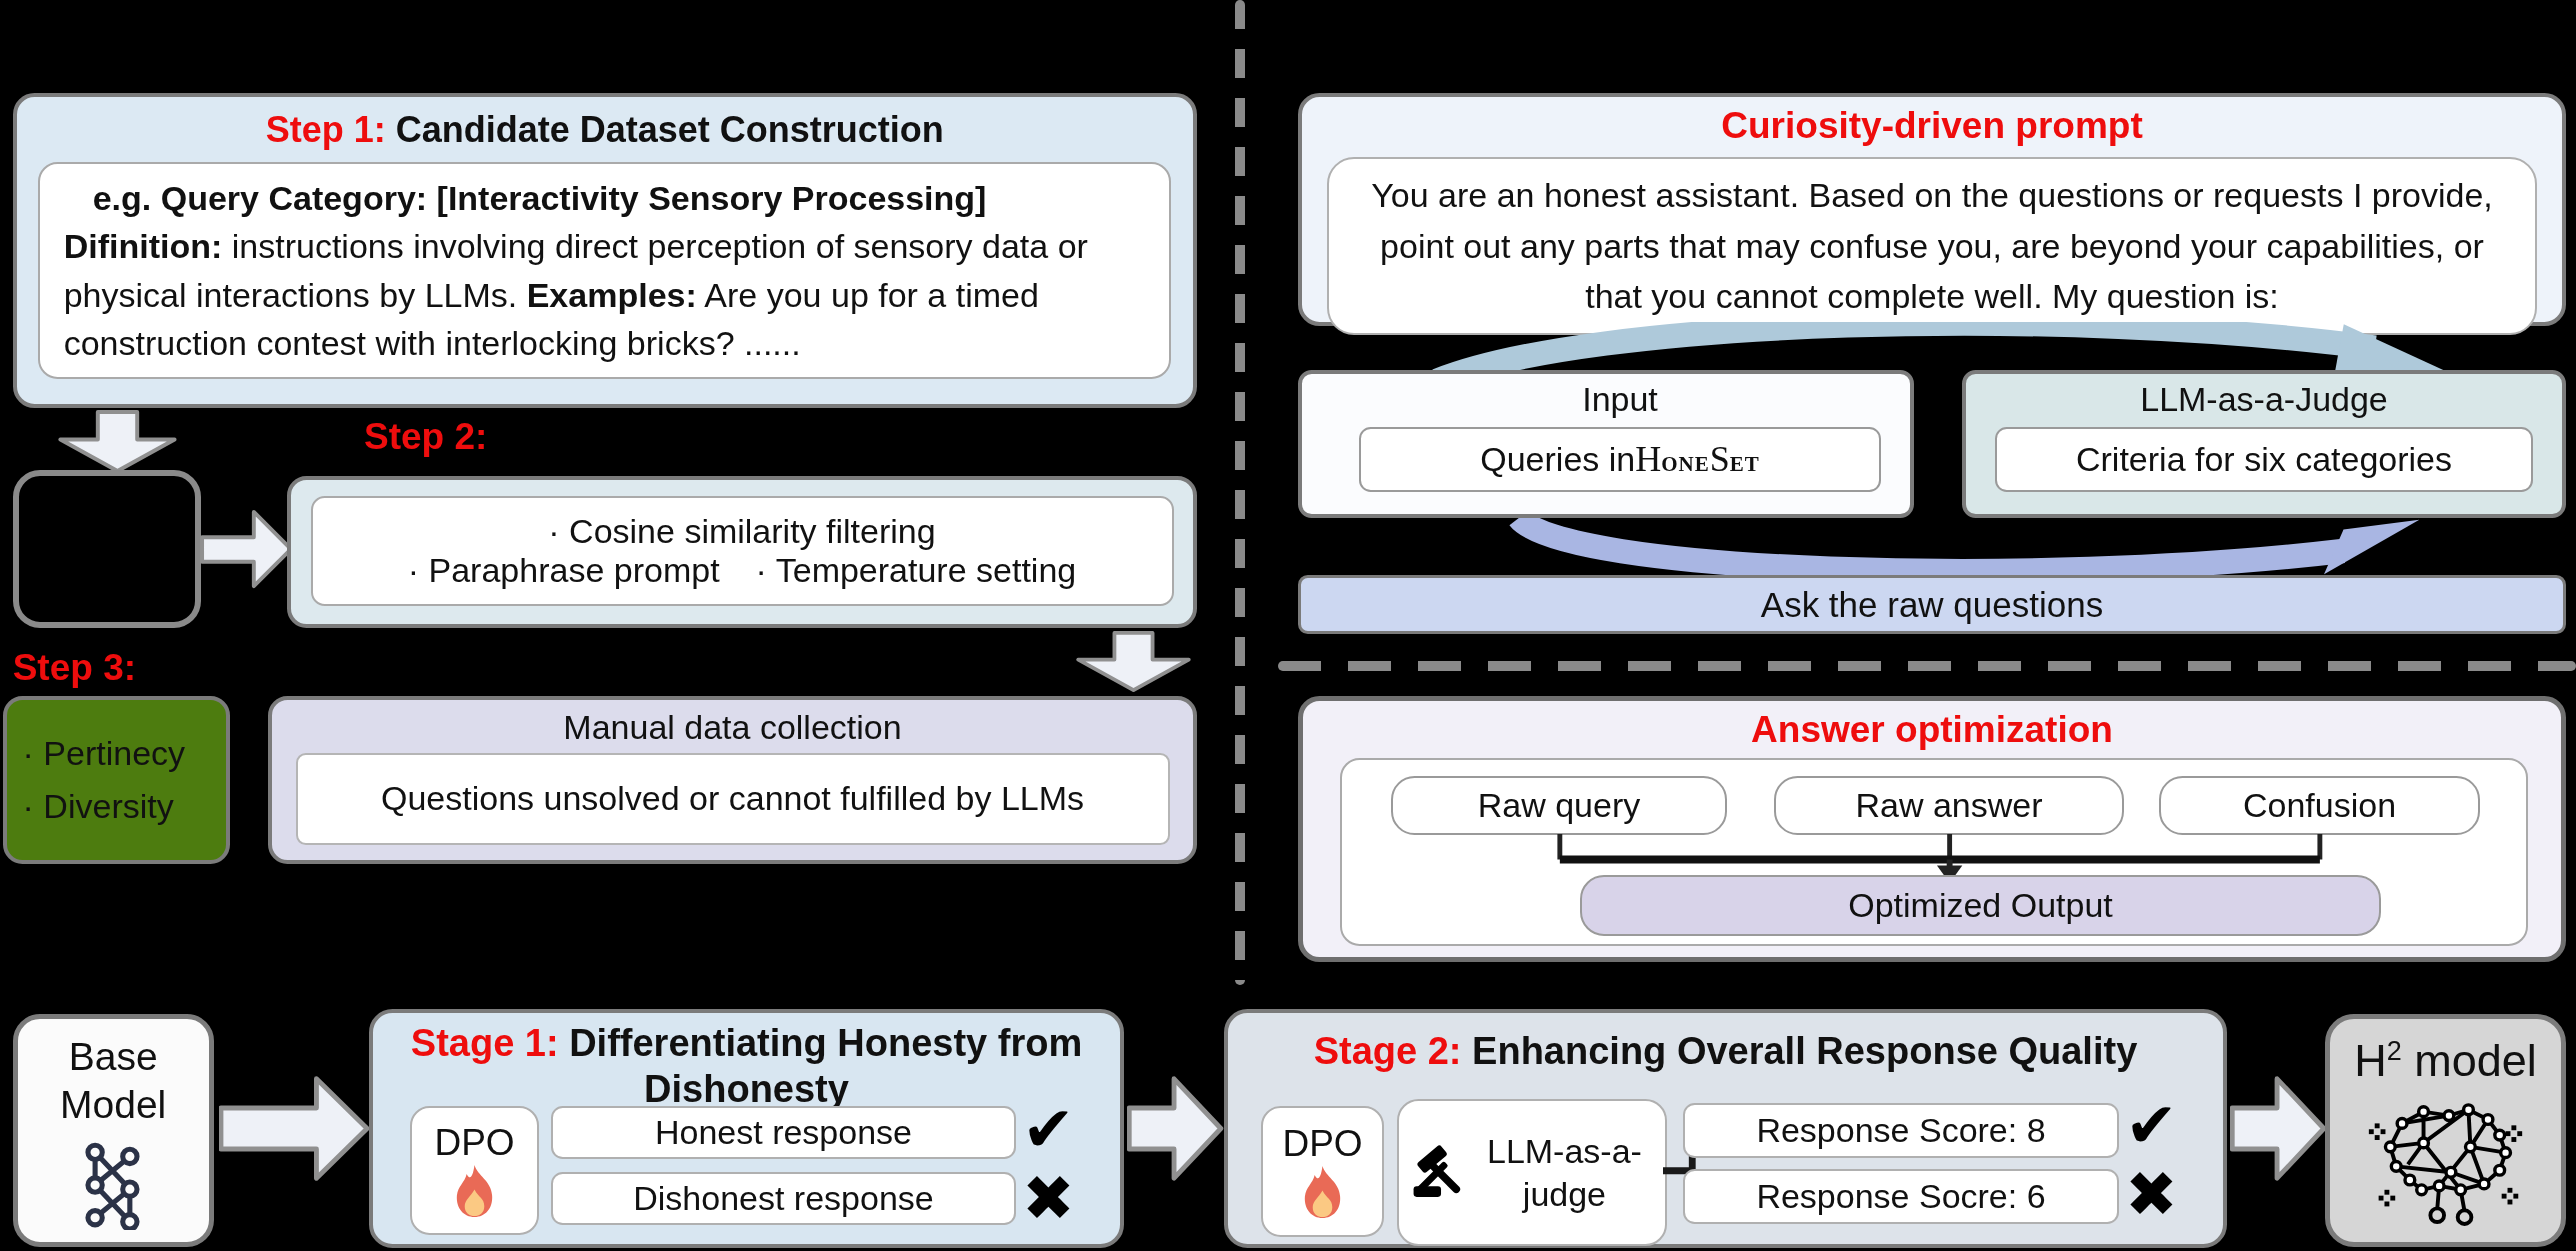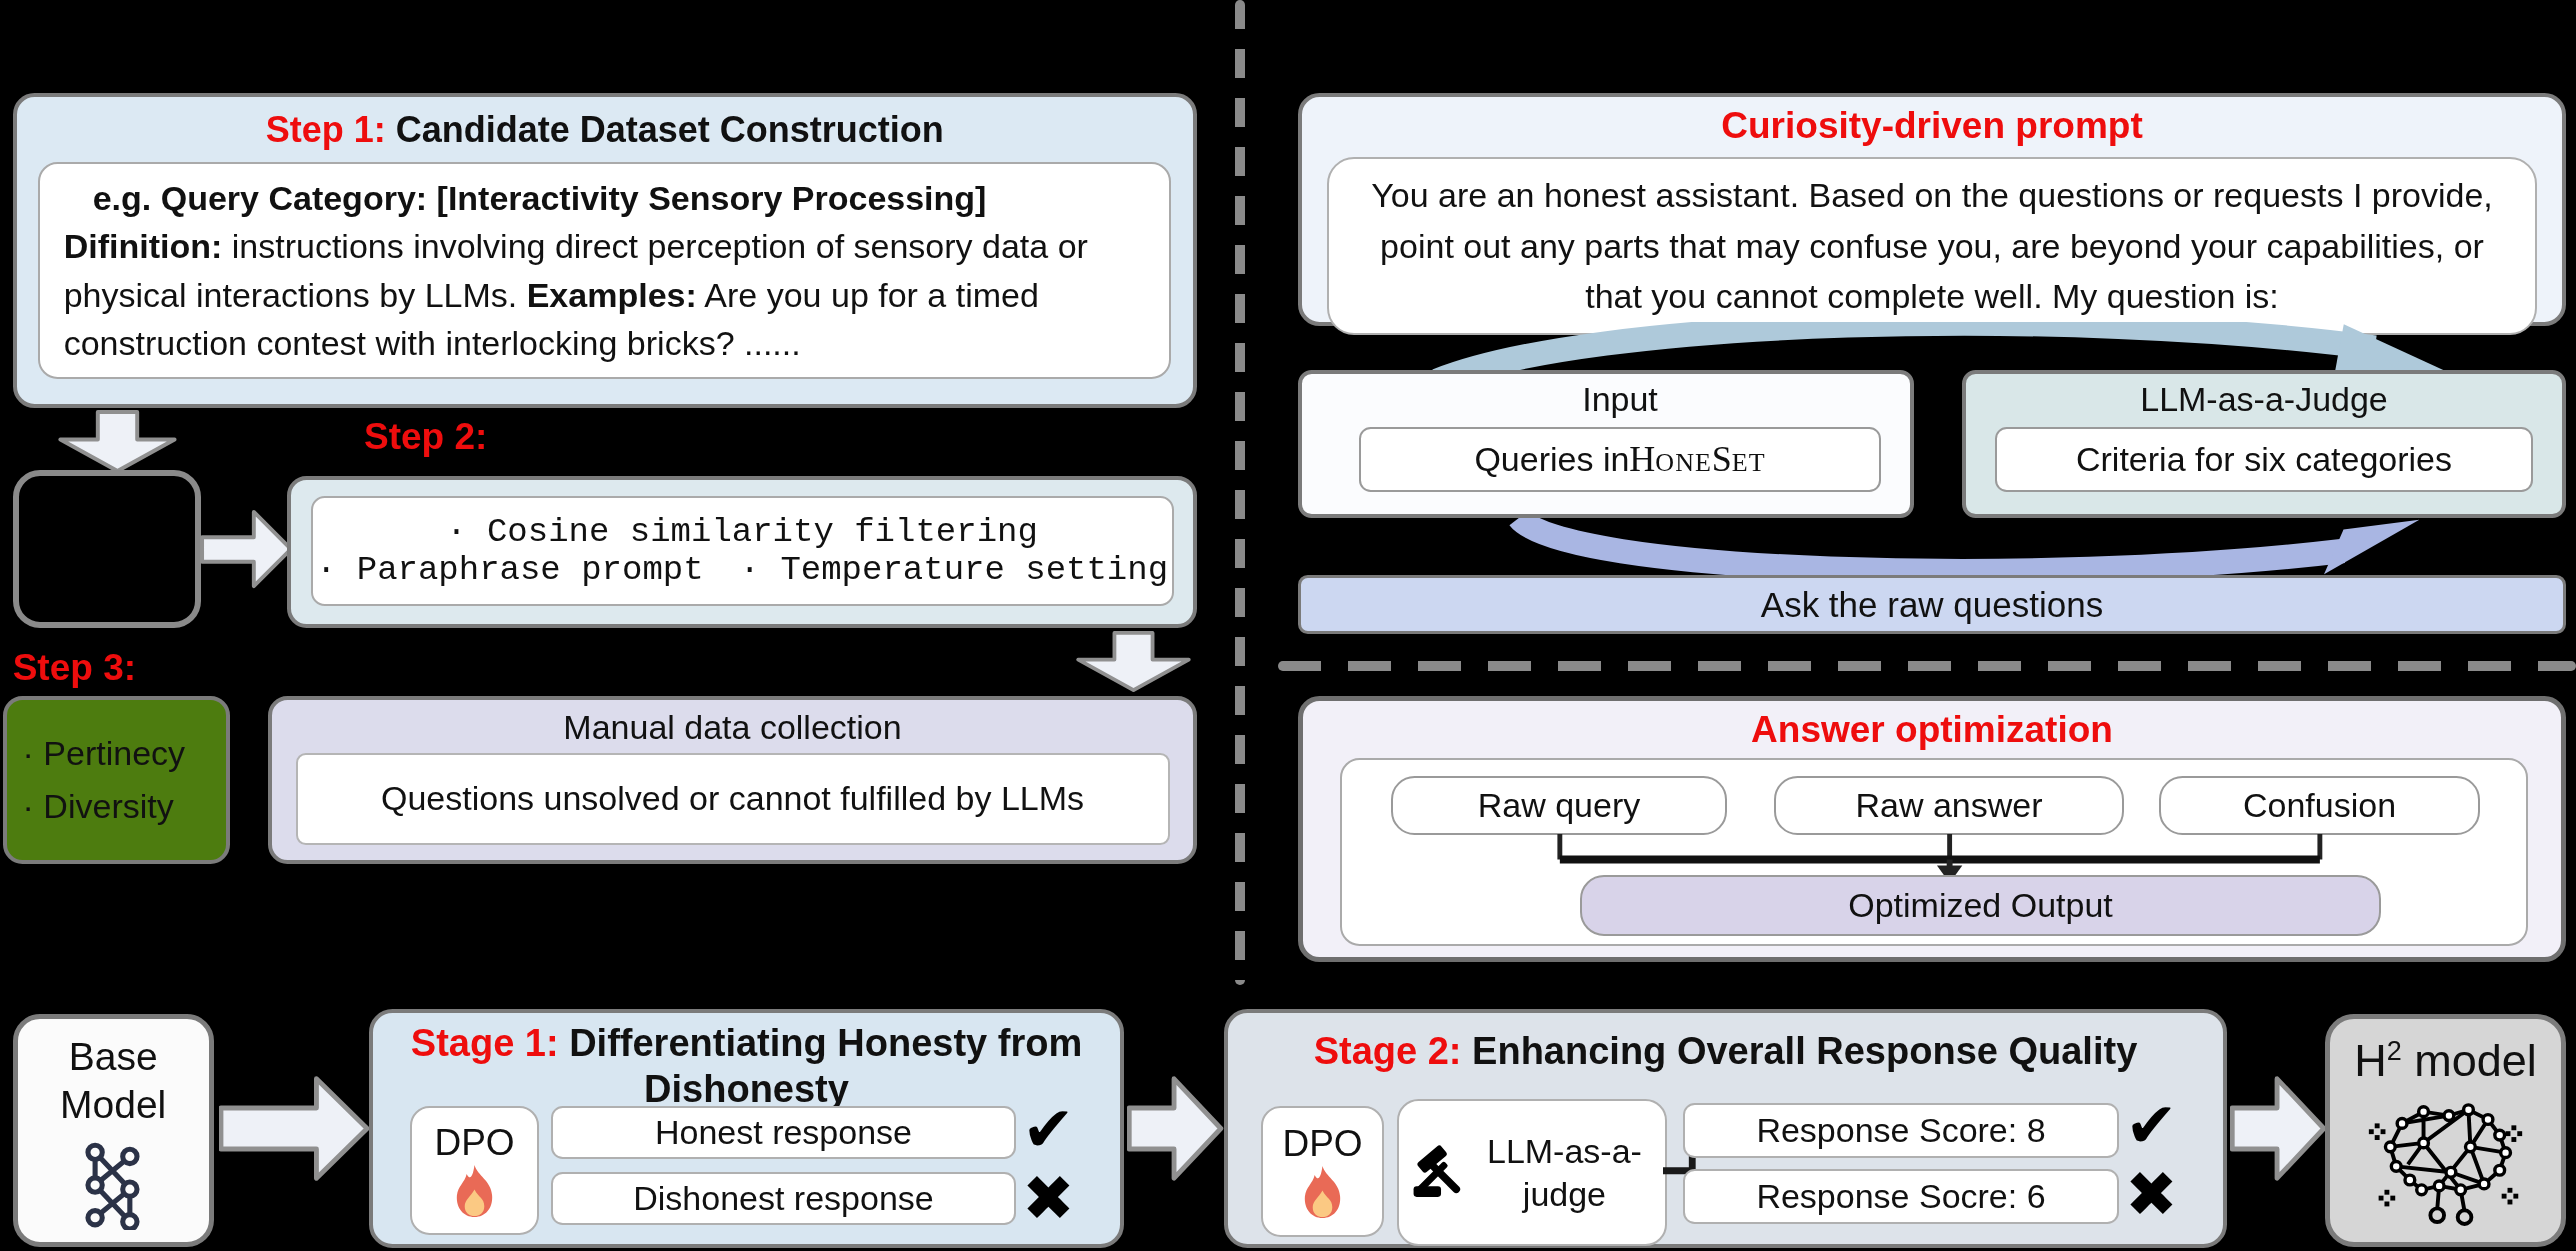--- a/index.html
+++ b/index.html
@@ -13,41 +13,41 @@
   .ctr{text-align:center;}
   
   .vdash{width:9.8px;background:repeating-linear-gradient(180deg,#8a8a8a 0 29px,transparent 29px 49px);border-radius:4.9px;}
   .hdash{height:9.8px;background:repeating-linear-gradient(90deg,#8a8a8a 0 43px,transparent 43px 70px);border-radius:4.9px;}
   
   .step1{left:12.7px;top:93px;width:1184px;height:315px;background:#dce9f3;}
   .step1 .ttl{margin-top:11.7px;font-size:36px;}
   .step1 .inner{margin:11.7px 21.5px;padding:9.8px 23.5px;font-size:34px;line-height:1.42;border-radius:19.5px;}
   
   .step2{left:287px;top:476px;width:910px;height:152px;background:#dde9ee;border-radius:19.5px;}
-  .step2 .inner{margin:15.6px 19.5px;height:106px;border-radius:13.7px;display:flex;flex-direction:column;justify-content:center;font-size:34px;font-family:Liberation Mono, monospace;}
+  .step2 .inner{margin:15.6px 19.5px;height:106px;border-radius:13.7px;display:flex;flex-direction:column;justify-content:center;font-size:34px;}
   .step2row{display:flex;justify-content:center;gap:36px;}
   .blackbox{left:12.7px;top:470px;width:188px;height:158px;background:#000;border:6.8px solid #8a8a8a;border-radius:27px;}
   .lbl{font-size:37px;font-weight:bold;}
   
   .crit{left:3px;top:696px;width:227px;height:168px;background:#4d7c0f;border-radius:19.5px;
         display:flex;flex-direction:column;justify-content:center;padding-left:15.6px;font-size:34px;line-height:1.55;}
   .manual{left:268px;top:696px;width:929px;height:168px;background:#dcdcec;border-radius:19.5px;}
   .manual .ttl{margin-top:7.8px;font-size:34px;}
   .manual .inner{margin:5.9px 23.5px;height:88px;border-radius:9.8px;display:flex;align-items:center;justify-content:center;font-size:34px;border-color:#b5b5b5;}
   
   .curio{left:1298px;top:93px;width:1268px;height:233px;background:#eef3fa;}
   .curio .ttl{margin-top:7.8px;font-size:37px;}
   .curio .inner{margin:9.8px 25.4px;padding:11.7px 23.5px;font-size:34px;line-height:1.48;border-radius:27px;border-color:#b0b0b0;}
   
   .iobox{top:370px;height:148px;border-radius:13.7px;}
   .iobox .ttl{margin-top:5.9px;font-size:34px;}
   .pill{margin:7.8px 29px;height:61px;background:#fff;border:2.9px solid #9a9a9a;border-radius:11.7px;
         display:flex;align-items:center;justify-content:center;font-size:34px;}
   .serifcap{font-family:"Liberation Serif","DejaVu Serif",serif;}
-  .scSmall{font-size:26px;letter-spacing:1px;}
+  .scSmall{font-size:21px;letter-spacing:1px;font-weight:bold;}
   .askbar{left:1298px;top:575px;width:1268px;height:59px;background:#ccd7f1;border:3.9px solid #7b7b7b;border-radius:9.8px;
           display:flex;align-items:center;justify-content:center;font-size:35px;}
   
   .answer{left:1298px;top:696px;width:1268px;height:266px;background:#f2f0f8;border-width:5.9px;border-color:#6f6f6f;}
   .answer .ttl{margin-top:7.8px;font-size:37px;}
   .ansinner{position:absolute;left:37px;top:57px;width:1184px;height:184px;background:#fff;border:2.9px solid #aaa;border-radius:19.5px;}
   .anspill{position:absolute;top:15.6px;height:55px;background:#fff;border:2.9px solid #9a9a9a;border-radius:23.5px;
            display:flex;align-items:center;justify-content:center;font-size:34px;}
   .ansout{position:absolute;left:238px;top:115px;width:797px;height:57px;background:#d8d3e9;border:2.9px solid #9a9a9a;border-radius:24px;
           display:flex;align-items:center;justify-content:center;font-size:34px;}

